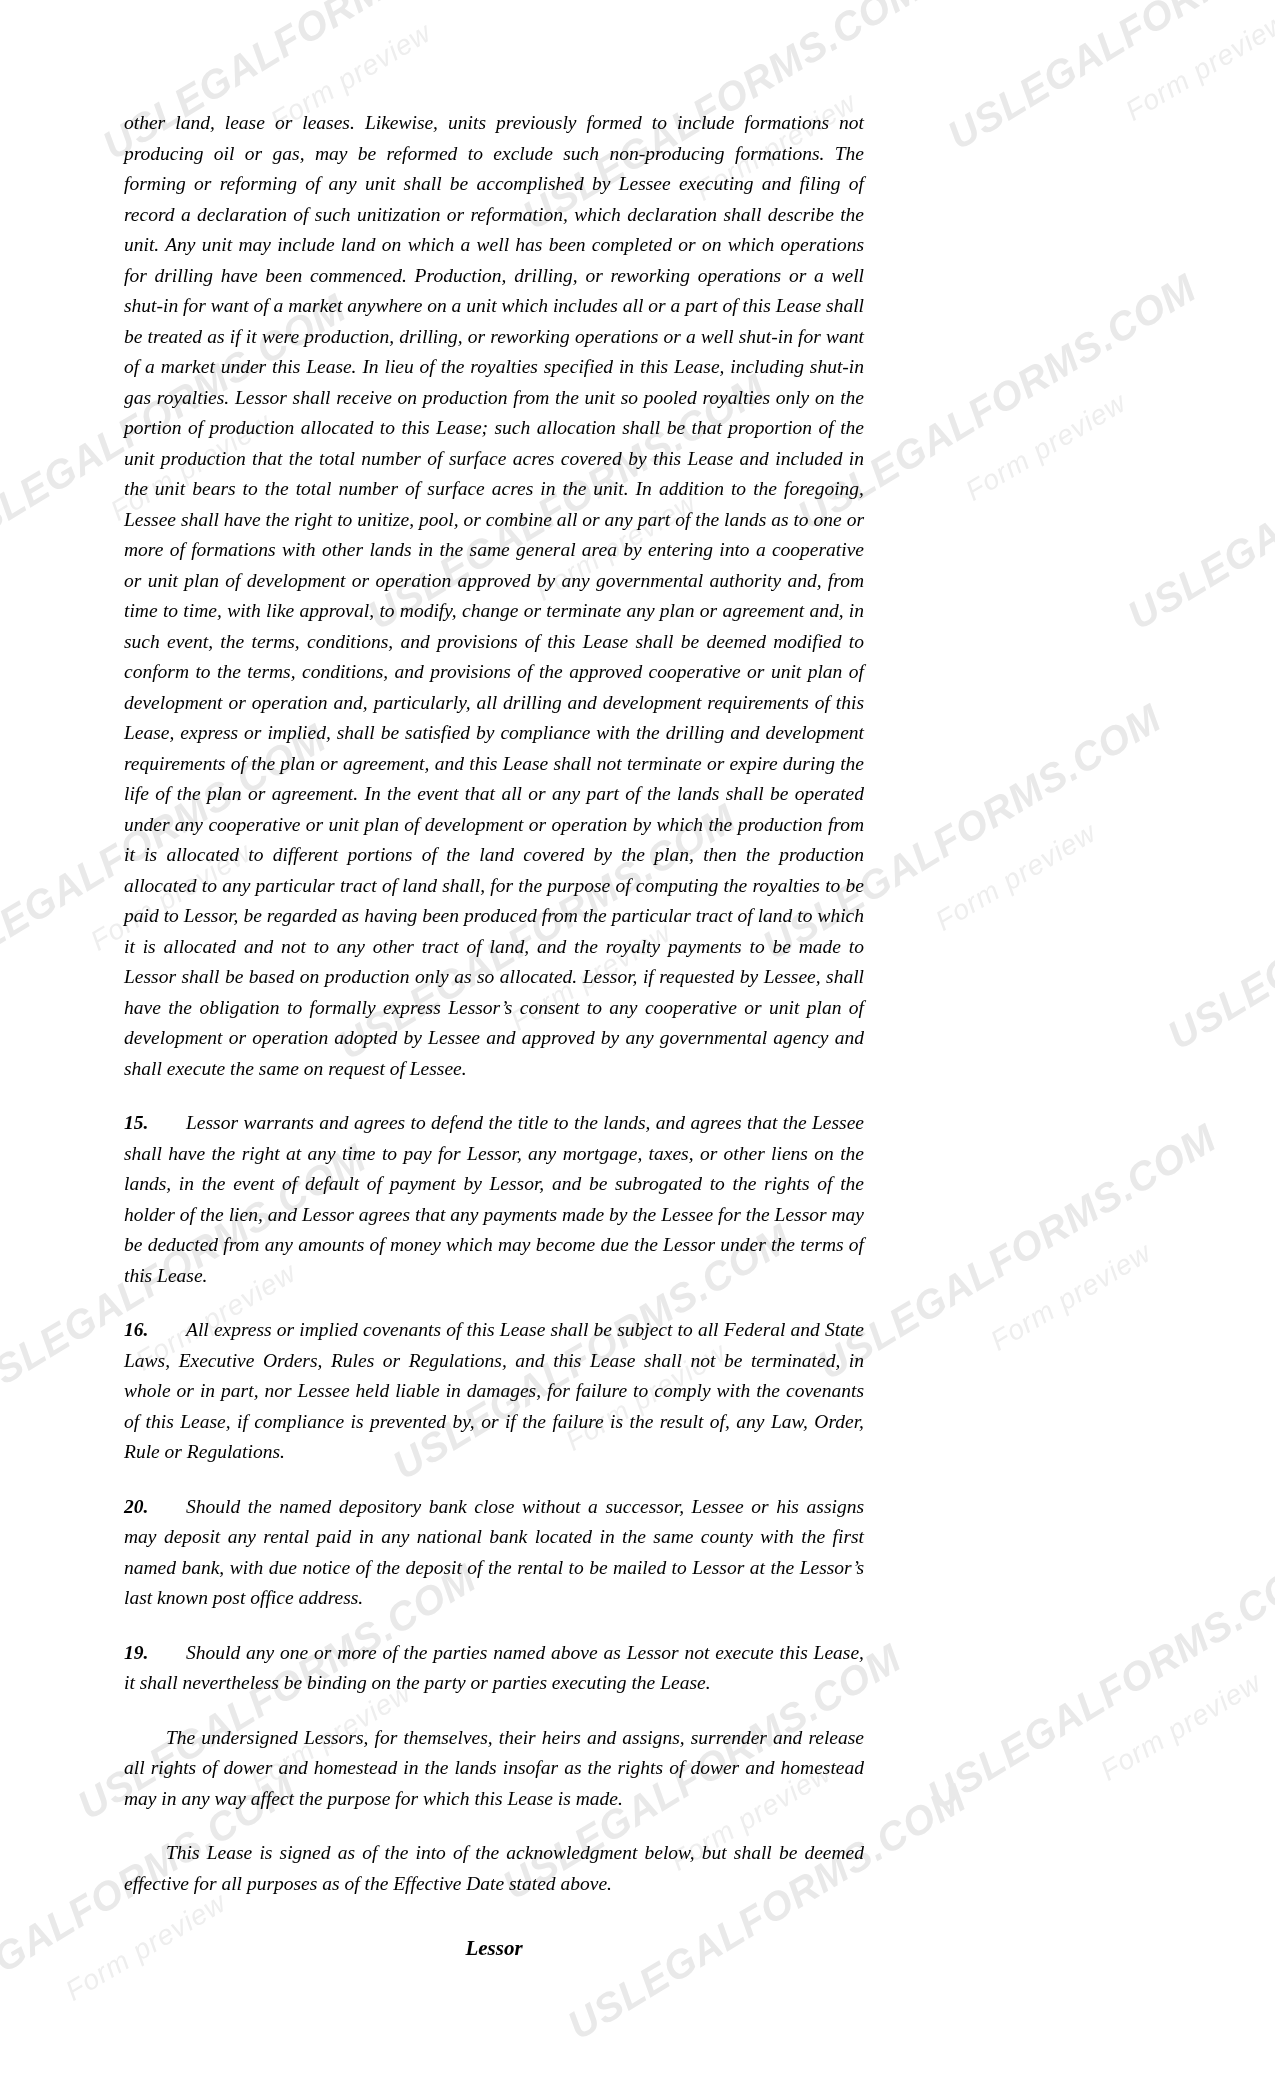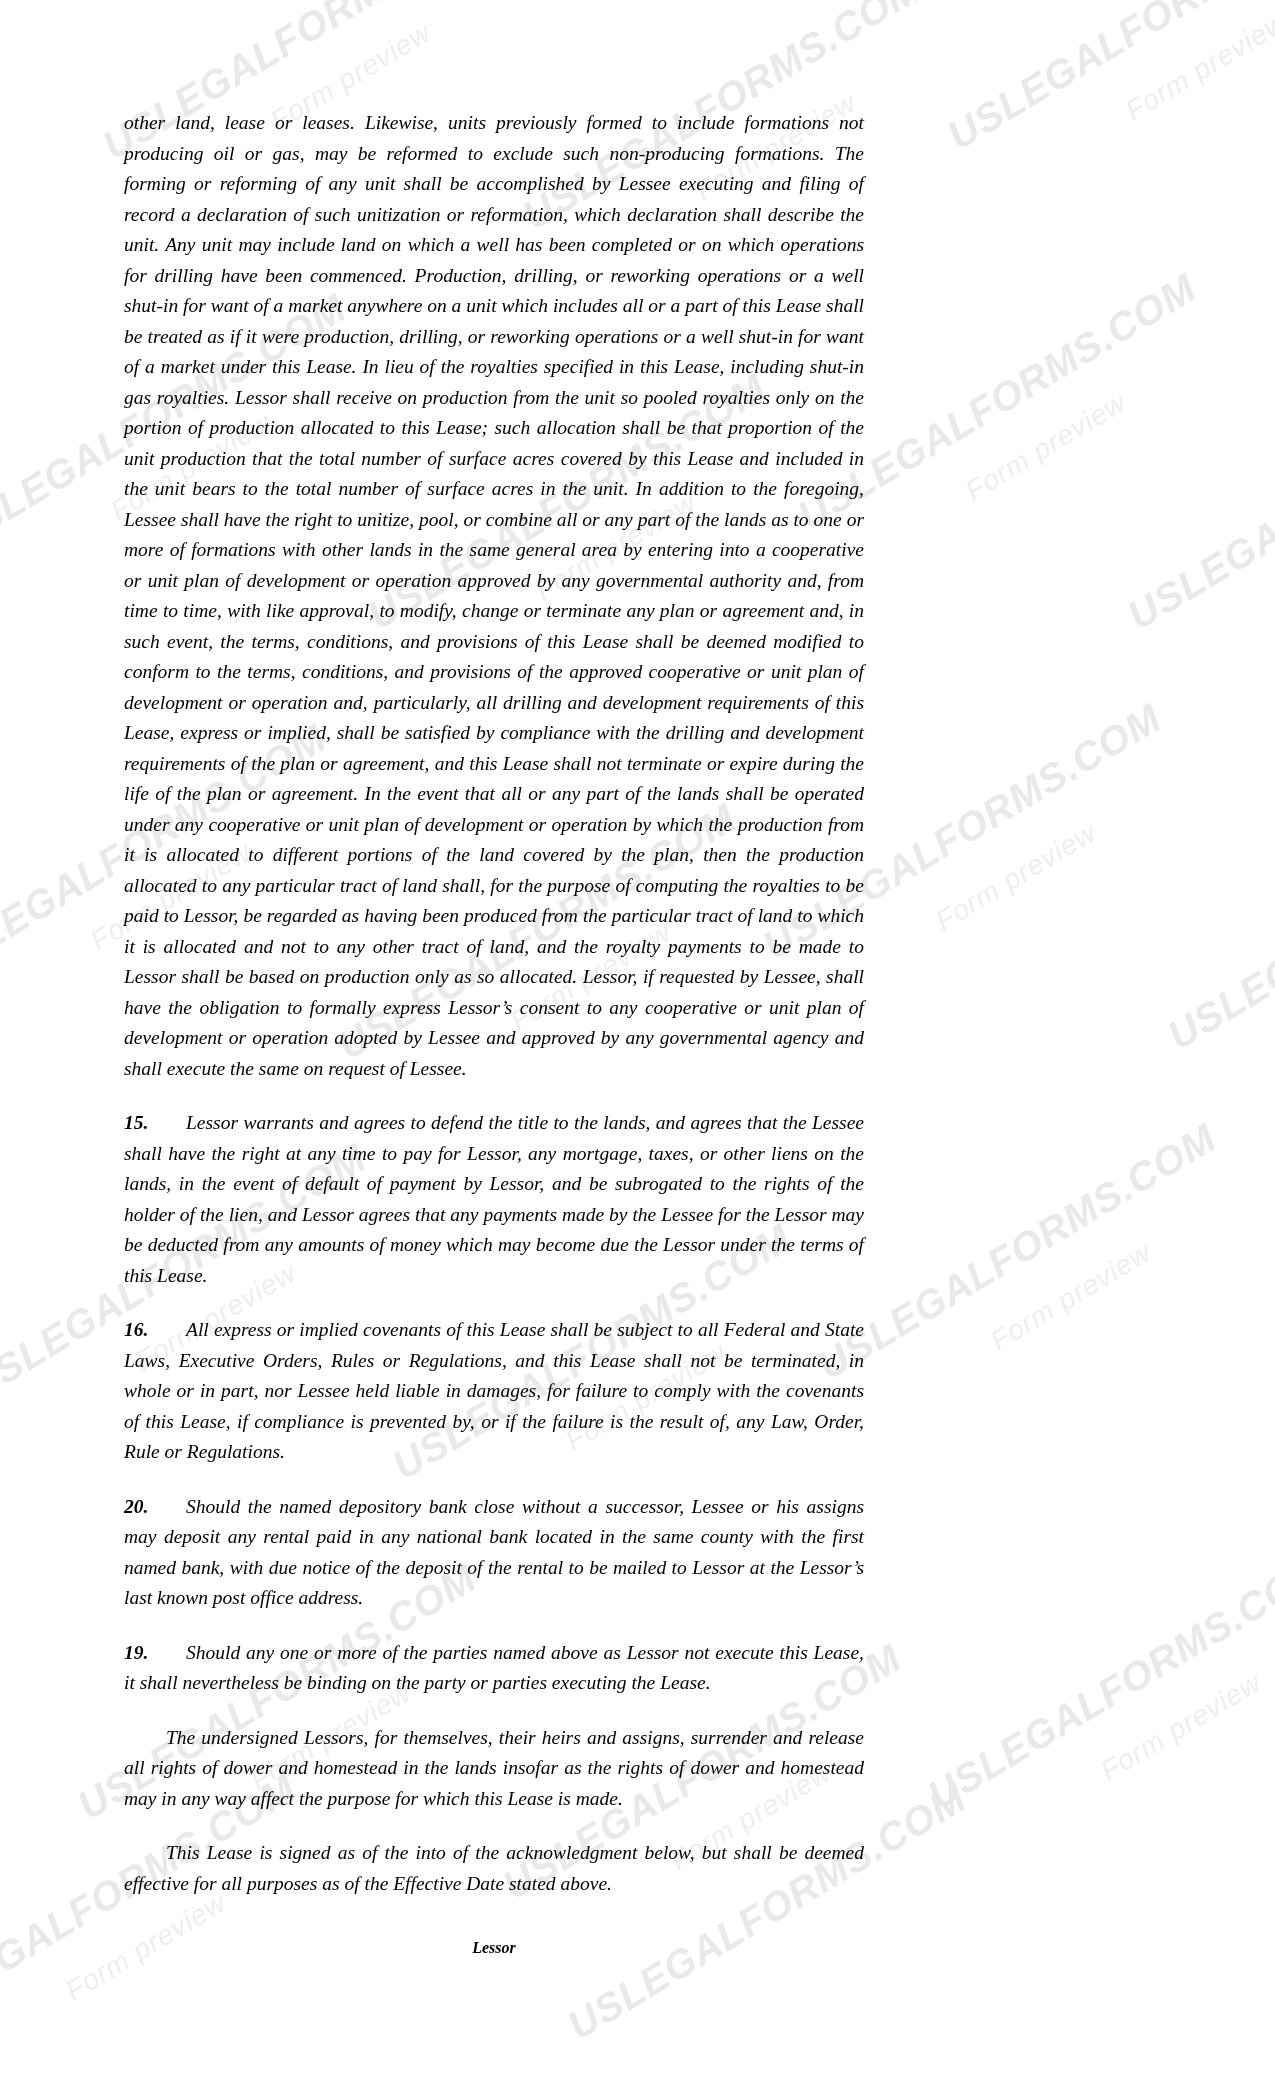--- a/index.html
+++ b/index.html
@@ -66,21 +66,21 @@
   p.indent { text-indent: 0; }
   .num {
     font-weight: bold;
     display: inline-block;
     width: 62px;
   }
   .lead-indent { display: inline-block; width: 42px; }
   .center-bold {
     text-align: center;
     font-weight: bold;
-    font-size: 16px;
+    font-size: 21px;
     line-height: 30.5px;
     margin: 34px 0 0 0;
     color: #000000;
   }
 </style>
 </head>
 <body>
 
 <div class="page">
 

